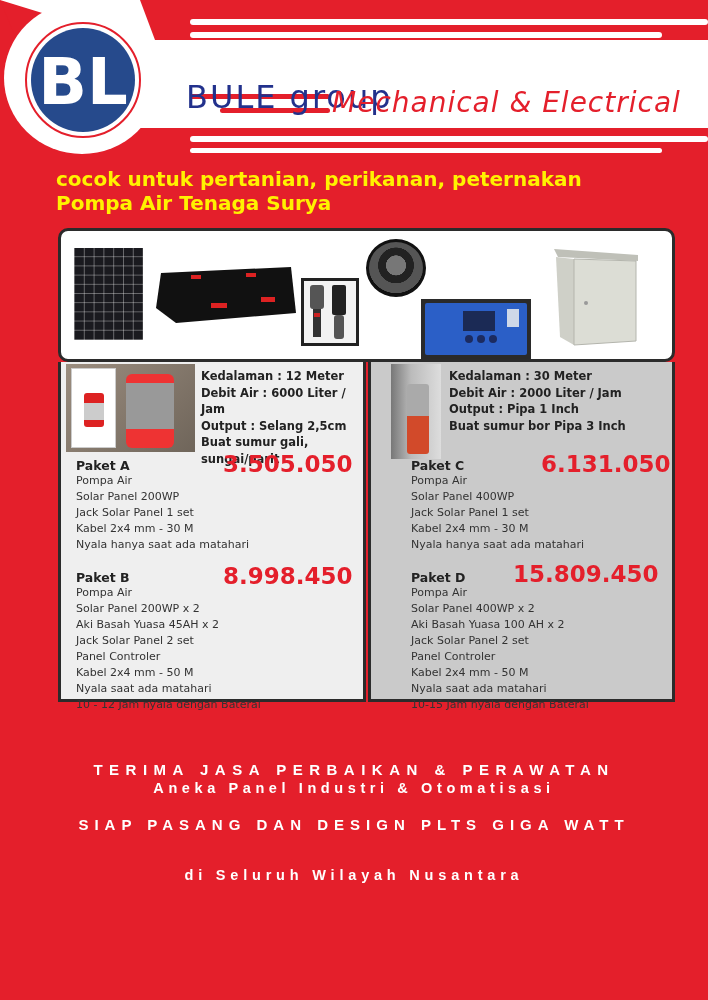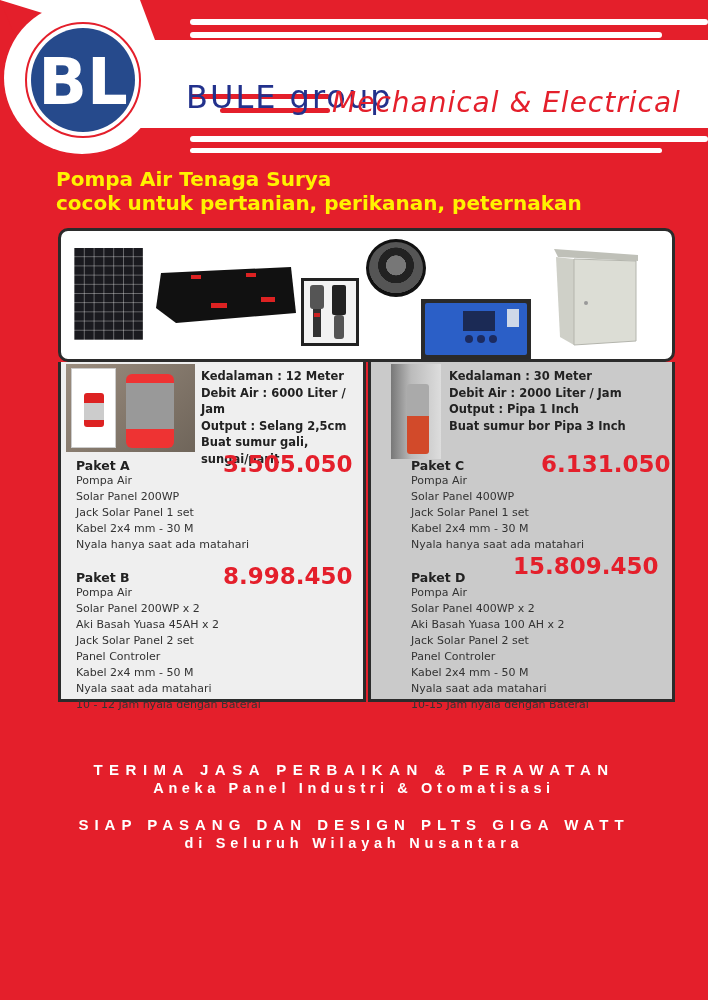--- a/index.html
+++ b/index.html
@@ -45,21 +45,21 @@
 
   .pkg-name { position: absolute; font-family: "DejaVu Sans", sans-serif; font-weight: bold; font-size: 12.5px; color: #222; }
   .price { position: absolute; font-family: "DejaVu Sans", sans-serif; font-weight: bold; font-size: 23px; color: #e41f2b; }
   .items { position: absolute; font-family: "DejaVu Sans", sans-serif; font-size: 11px; color: #333; line-height: 16px; list-style: none; }
 
   
   .footer { position: absolute; left: 0; width: 708px; text-align: center; color: #ffffff; font-weight: bold; font-family: "Liberation Sans", sans-serif; }
   .f1 { top: 761px; font-size: 15px; letter-spacing: 6.5px; }
   .f2 { top: 780px; font-size: 14.5px; letter-spacing: 4.6px; }
   .f3 { top: 816px; font-size: 15px; letter-spacing: 6px; }
-  .f4 { top: 835px; font-size: 14.5px; letter-spacing: 4.8px; }
+  .f4 { top: 867px; font-size: 14.5px; letter-spacing: 4.8px; }
 </style>
 </head>
 <body>
 
 <div class="header">
   <svg width="708" height="160" viewBox="0 0 708 160">
 
     <path d="M0 0 H708 V145 H60 Z" fill="#e41f2b"></path>
     <rect x="130" y="40" width="578" height="95" fill="#ffffff"></rect>
 
@@ -80,22 +80,22 @@
 
     <circle cx="83" cy="80" r="57" fill="#ffffff" stroke="#e41f2b" stroke-width="2"></circle>
     <circle cx="83" cy="80" r="52" fill="#264a8c"></circle>
     <text x="83" y="104" text-anchor="middle" font-family="DejaVu Sans, sans-serif" font-weight="bold" font-size="64" fill="#ffffff">BL</text>
   </svg>
   <div class="brand-title">BULE group</div>
   <div class="brand-sub">Mechanical &amp; Electrical</div>
 </div>
 
 <div class="headline">
+  <div>cocok untuk pertanian, perikanan, peternakan</div>
   <div>Pompa Air Tenaga Surya</div>
-  <div>cocok untuk pertanian, perikanan, peternakan</div>
 </div>
 
 <div class="product-strip">
   <div class="img solar-panel"></div>
   <svg class="img battery" viewBox="0 0 150 75">
     <polygon points="10,20 140,14 145,60 25,70 5,55" fill="#111"></polygon>
     <rect x="40" y="22" width="10" height="4" fill="#d22"></rect>
     <rect x="95" y="20" width="10" height="4" fill="#d22"></rect>
     <rect x="60" y="50" width="16" height="5" fill="#d22"></rect>
     <rect x="110" y="44" width="14" height="5" fill="#d22"></rect>
@@ -180,21 +180,21 @@
   <div class="price" style="left:170px; top:89px;">6.131.050</div>
   <ul class="items" style="left:40px; top:111px;">
     <li>Pompa Air</li>
     <li>Solar Panel 400WP</li>
     <li>Jack Solar Panel 1 set</li>
     <li>Kabel 2x4 mm - 30 M</li>
     <li>Nyala hanya saat ada matahari</li>
   </ul>
 
   <div class="pkg-name" style="left:40px; top:208px;">Paket D</div>
-  <div class="price" style="left:142px; top:191px;">15.809.450</div>
+  <div class="price" style="left:142px; top:199px;">15.809.450</div>
   <ul class="items" style="left:40px; top:223px;">
     <li>Pompa Air</li>
     <li>Solar Panel 400WP x 2</li>
     <li>Aki Basah Yuasa 100 AH x 2</li>
     <li>Jack Solar Panel 2 set</li>
     <li>Panel Controler</li>
     <li>Kabel 2x4 mm - 50 M</li>
     <li>Nyala saat ada matahari</li>
     <li>10-15 Jam nyala dengan Baterai</li>
   </ul>

